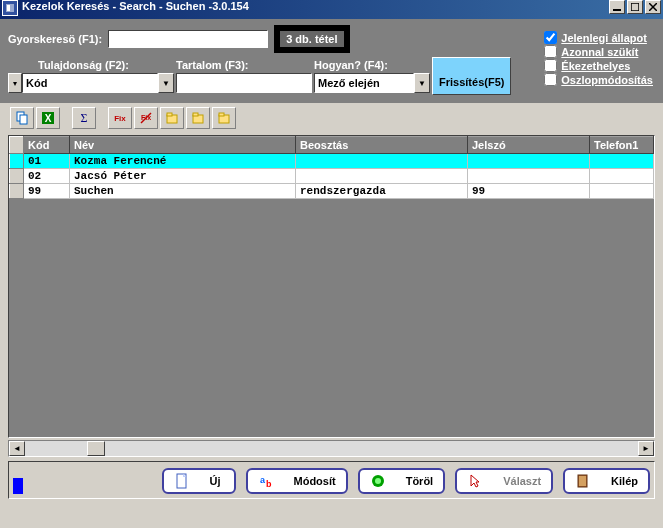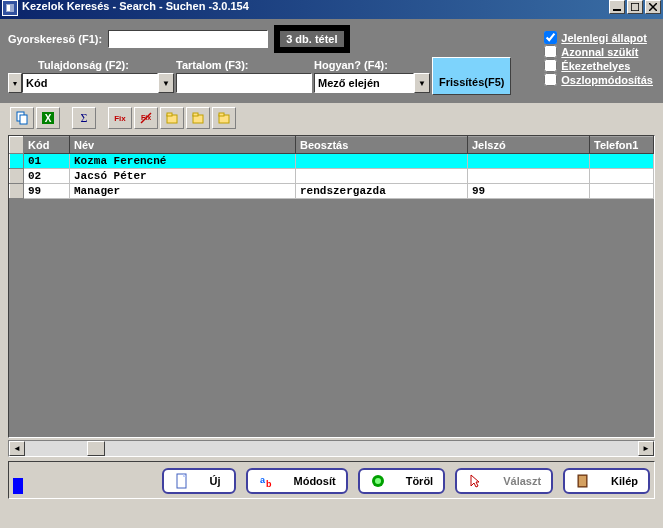--- a/index.html
+++ b/index.html
@@ -404,21 +404,21 @@
           <td class="rowhdr"></td>
           <td>02</td>
           <td>Jacsó Péter</td>
           <td></td>
           <td></td>
           <td></td>
         </tr>
         <tr>
           <td class="rowhdr"></td>
           <td>99</td>
-          <td>Manager</td>
+          <td>Suchen</td>
           <td>rendszergazda</td>
           <td>99</td>
           <td></td>
         </tr>
       </tbody>
   </table>
 </div>
 
 <div class="hscroll">
   <span class="scroll-btn">◄</span>

